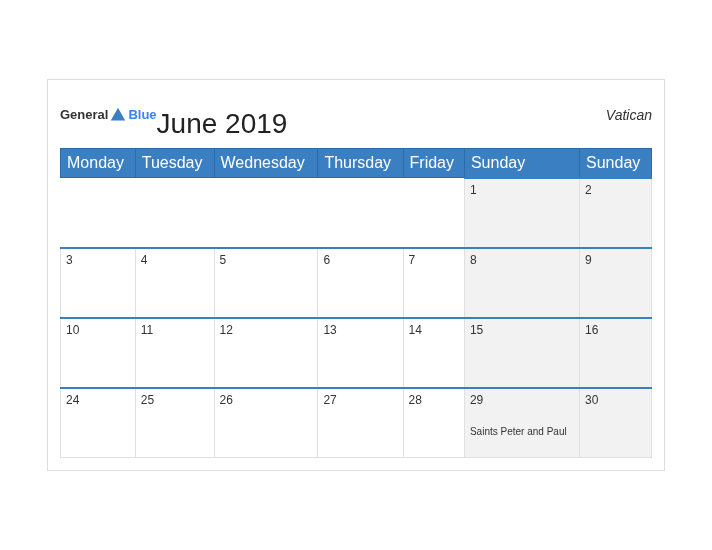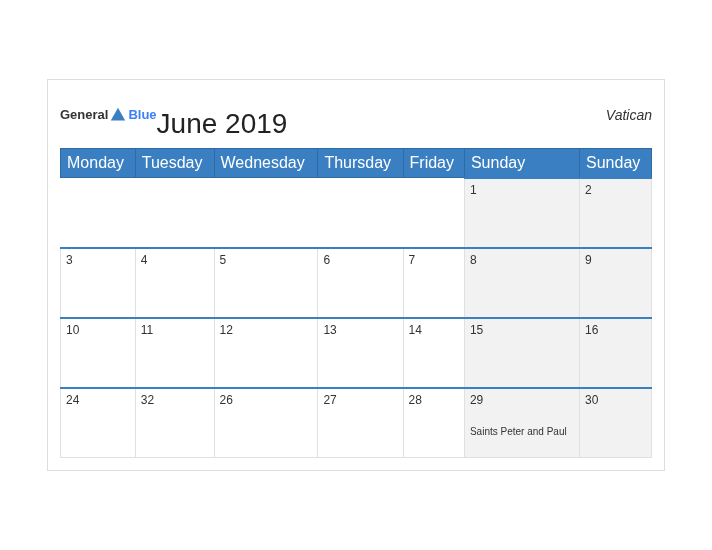--- a/index.html
+++ b/index.html
@@ -181,21 +181,21 @@
           </td>
           <td>
             <div class="day-number">16</div>
           </td>
         </tr>
         <tr>
           <td>
             <div class="day-number">24</div>
           </td>
           <td>
-            <div class="day-number">32</div>
+            <div class="day-number">25</div>
           </td>
           <td>
             <div class="day-number">26</div>
           </td>
           <td>
             <div class="day-number">27</div>
           </td>
           <td>
             <div class="day-number">28</div>
           </td>

